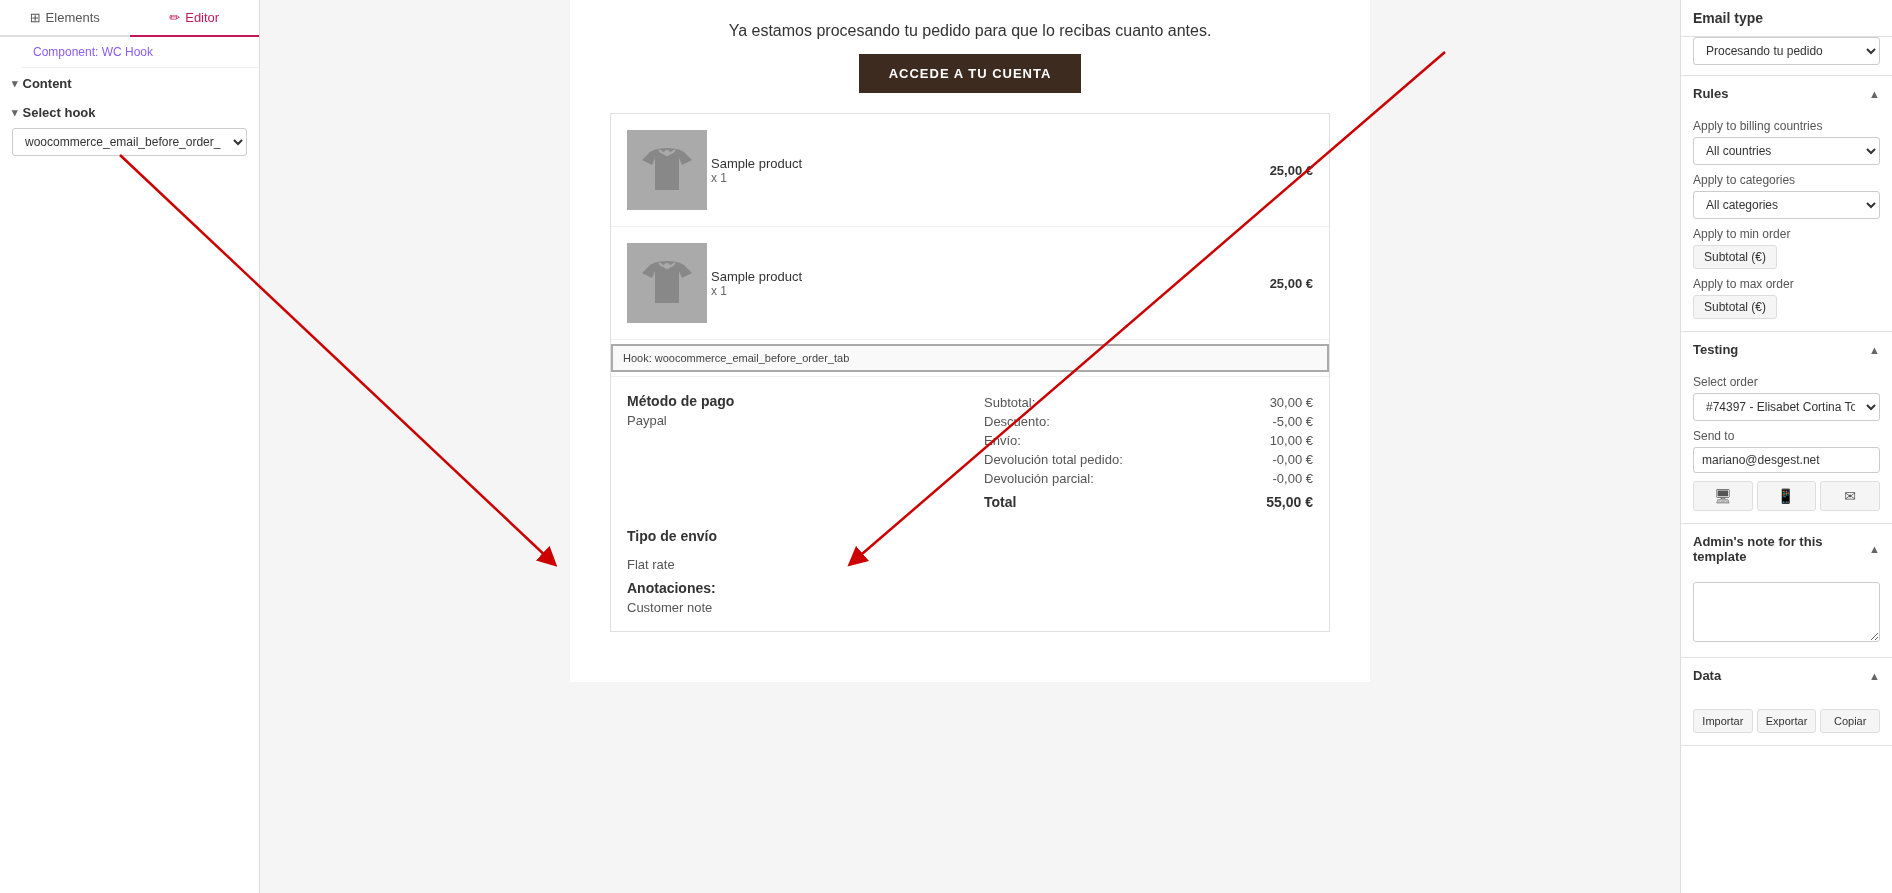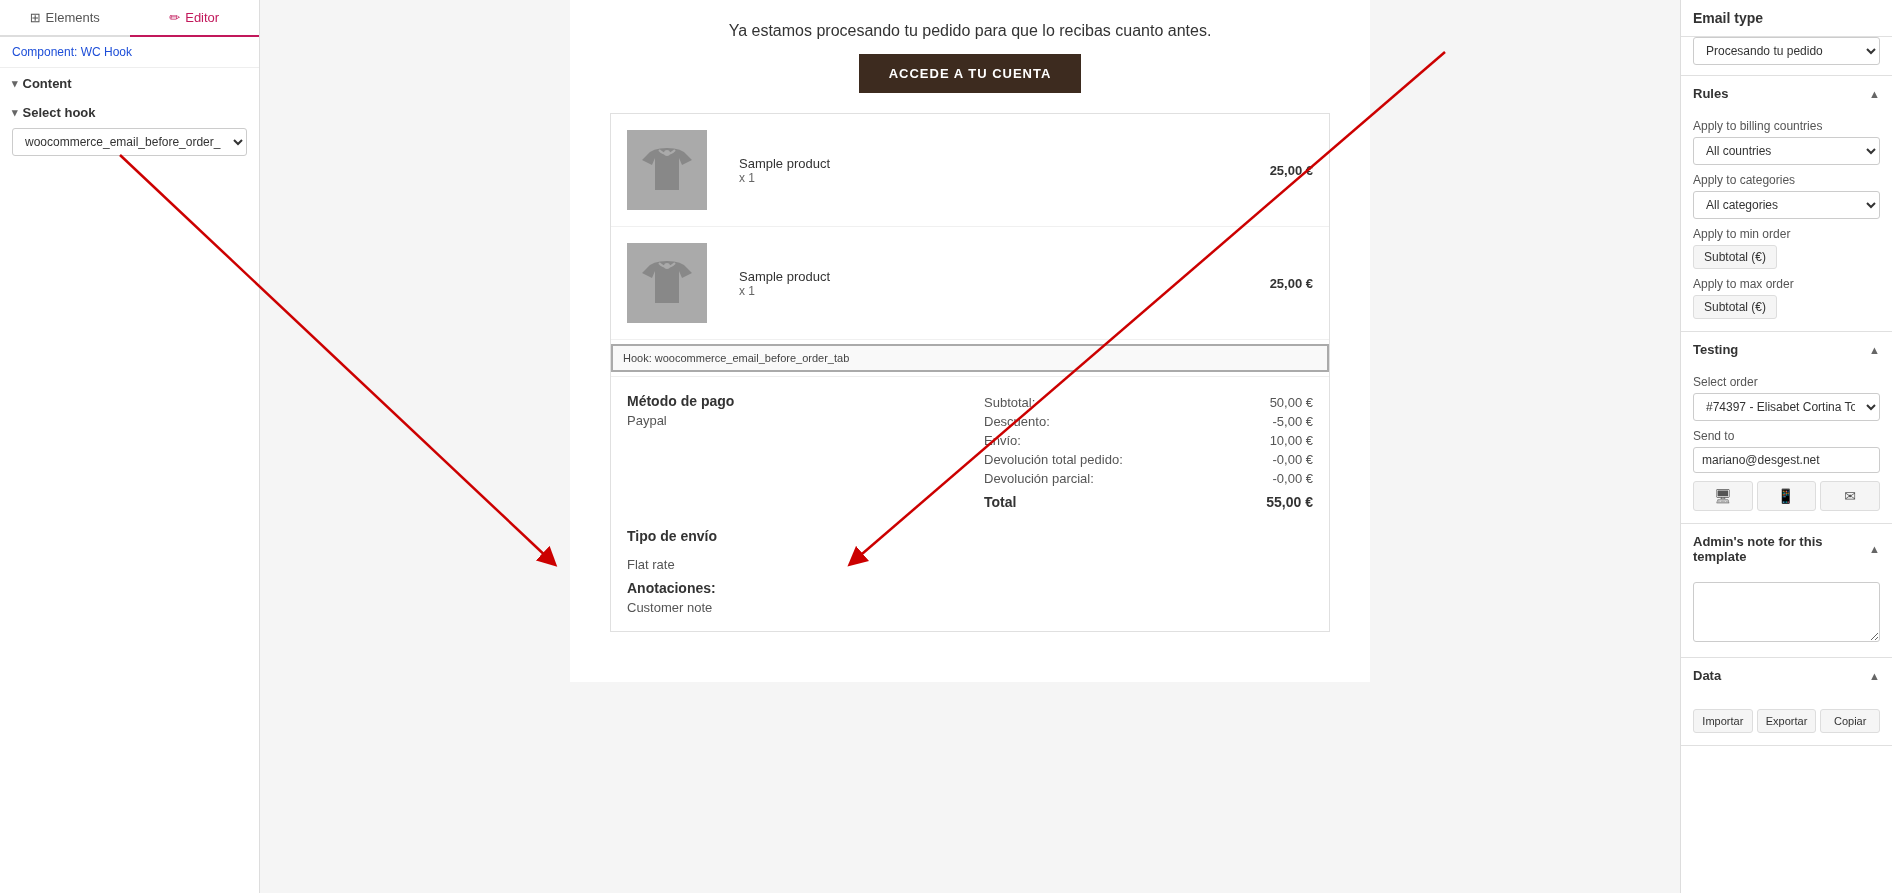--- a/index.html
+++ b/index.html
@@ -31,22 +31,23 @@
       gap: 5px;
     }
     .tab.active {
       color: #c2185b;
       border-bottom: 2px solid #c2185b;
       margin-bottom: -2px;
     }
     .component-label {
       padding: 8px 12px;
       font-size: 12px;
-      color: #1d4ed8;
+      color: #8b5cf6;
       border-bottom: 1px solid #eee;
+      margin-left: 21px;
     }
     .section-header {
       padding: 8px 12px;
       font-size: 13px;
       color: #333;
       font-weight: bold;
       cursor: pointer;
       display: flex;
       align-items: center;
       gap: 5px;
@@ -125,21 +126,21 @@
     }
     .order-items {
       border: 1px solid #e0e0e0;
       margin-bottom: 20px;
     }
     .order-item {
       display: flex;
       align-items: center;
       padding: 16px;
       border-bottom: 1px solid #f0f0f0;
-      gap: 32px;
+      gap: 4px;
     }
     .order-item:last-child { border-bottom: none; }
     .product-image {
       width: 80px;
       height: 80px;
       background: #aaa;
       flex-shrink: 0;
       display: flex;
       align-items: center;
       justify-content: center;
@@ -379,21 +380,21 @@
         </div>
 
         <div class="order-summary">
           <div class="payment-info">
             <div class="payment-title">Método de pago</div>
             <div class="payment-method">Paypal</div>
           </div>
           <div class="totals-table">
             <div class="totals-row">
               <span>Subtotal:</span>
-                <span>50,00 €</span>
+                <span>30,00 €</span>
             </div>
             <div class="totals-row">
               <span>Descuento:</span>
                 <span>-5,00 €</span>
             </div>
             <div class="totals-row">
               <span>Envío:</span>
                 <span>10,00 €</span>
             </div>
             <div class="totals-row">

